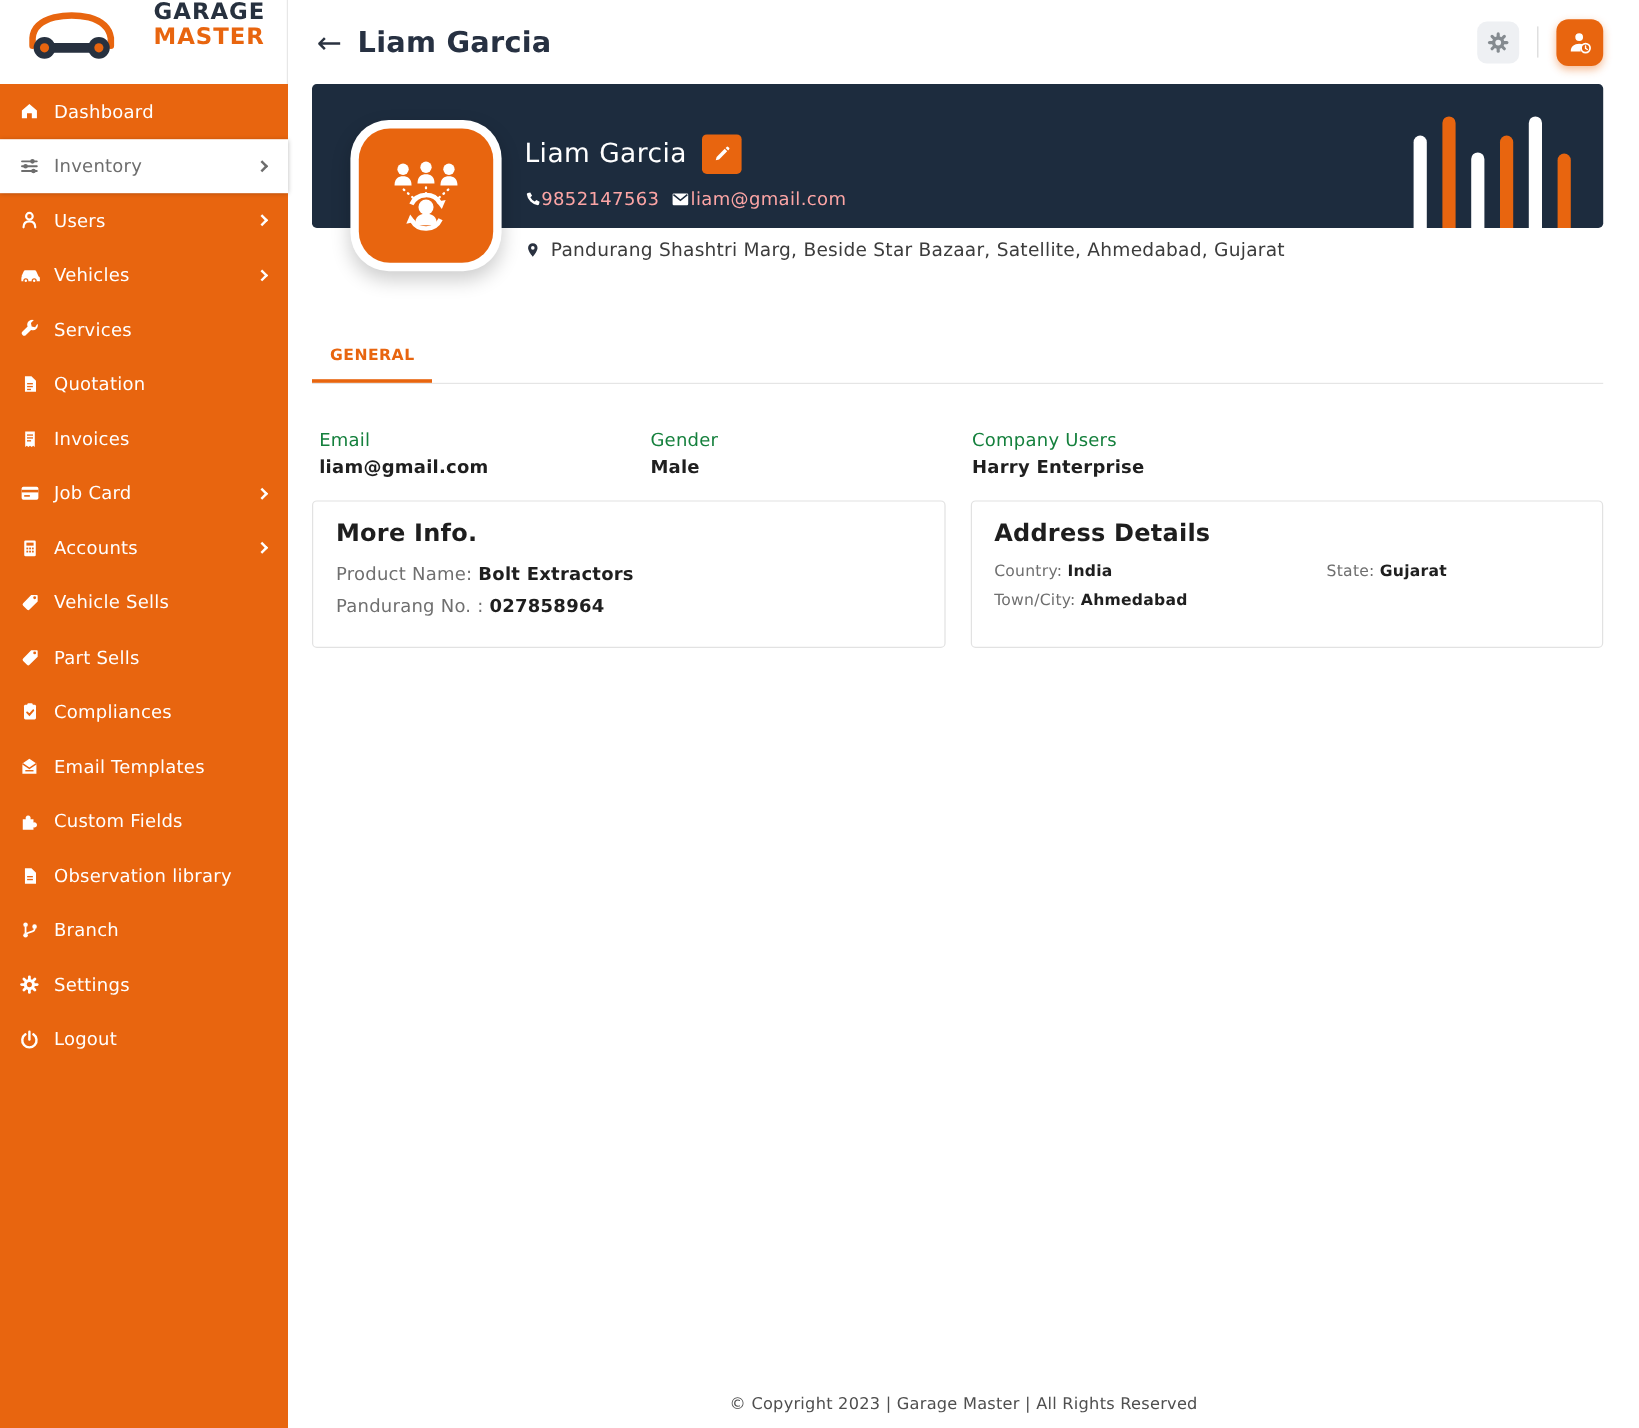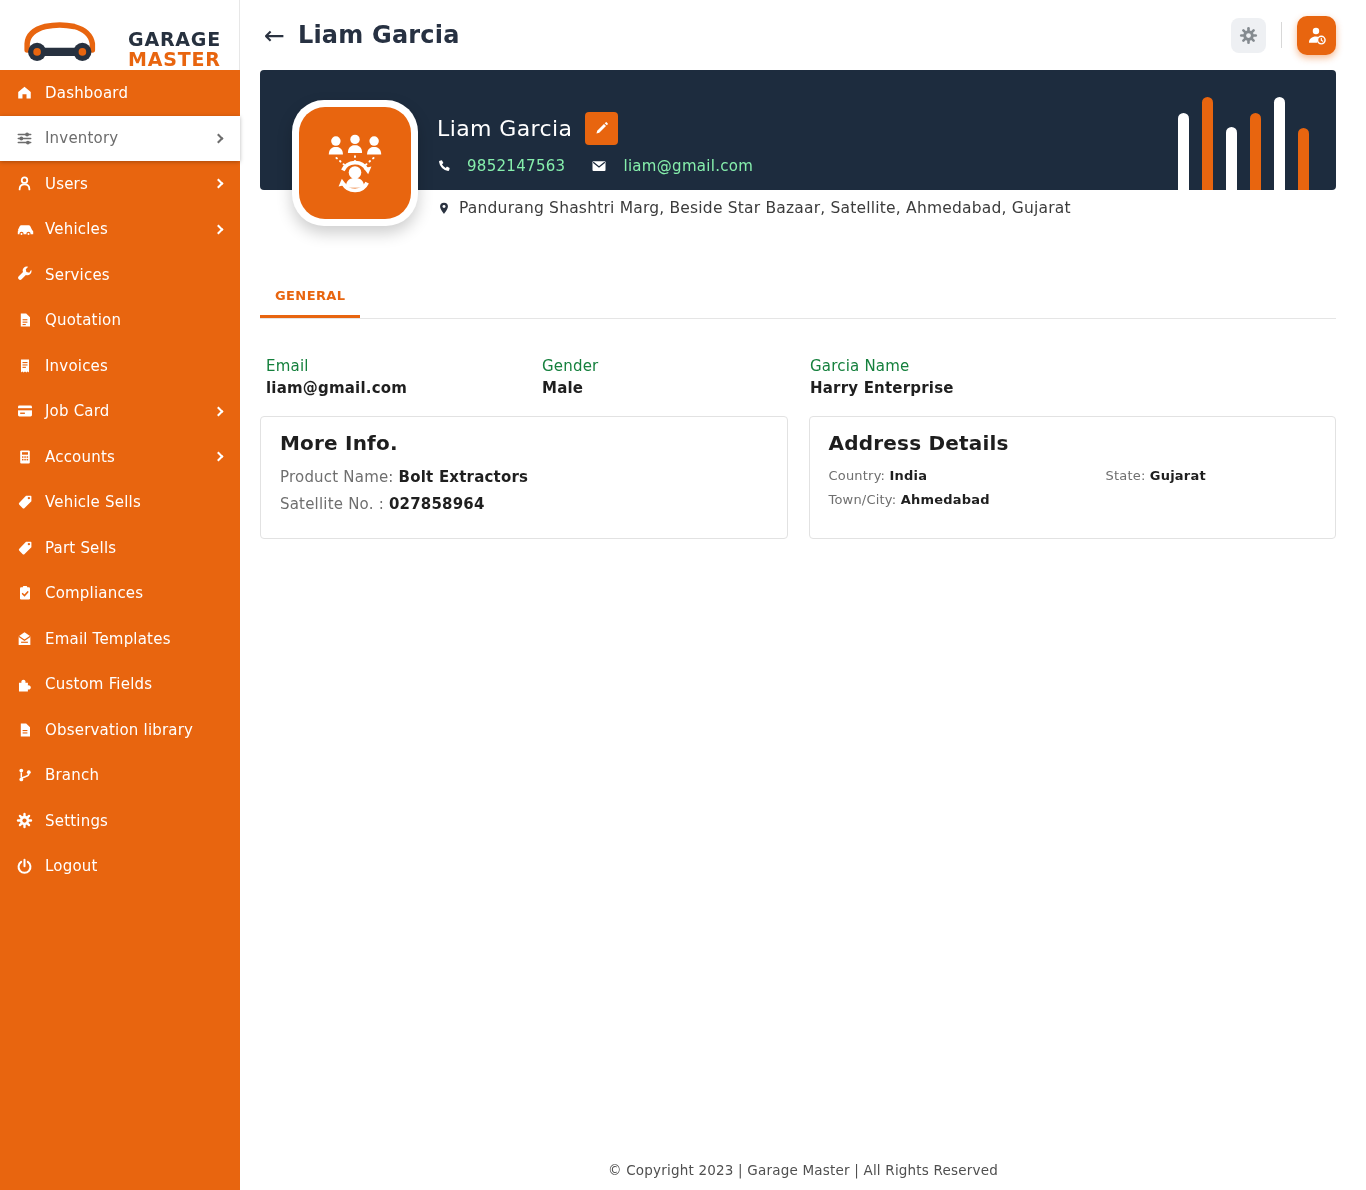--- a/index.html
+++ b/index.html
@@ -6,21 +6,21 @@
   html,body { margin:0; padding:0; }
   body {
     width:1366px; height:1190px; position:relative; overflow:hidden;
     background:#ffffff;
     font-family:"DejaVu Sans","Liberation Sans",sans-serif;
     -webkit-font-smoothing:antialiased;
   }
 
   
   .sidebar { position:absolute; left:0; top:0; width:240px; height:1190px; background:#E8650F; }
-  .logo { height:70px; background:#fff; display:flex; align-items:flex-end; padding-left:8px; border-right:1px solid #e7e7e7; }
+  .logo { height:70px; background:#fff; display:flex; align-items:flex-start; padding-left:8px; border-right:1px solid #e7e7e7; }
   .logo svg { flex:none; }
   .brand { line-height:1.08; font-weight:700; font-size:19px; letter-spacing:.8px; margin-left:2px; }
   .brand .l1 { color:#27313F; }
   .brand .l2 { color:#E8650F; }
 
   .menu { padding-top:0; }
   .item { height:45.5px; display:flex; align-items:center; padding:0 18px 0 15px; color:#fff; cursor:pointer; }
   .item .ic { width:19px; height:19px; margin-right:11px; flex:none; display:flex; align-items:center; justify-content:center; }
   .item .lbl { font-size:15px; font-weight:500; letter-spacing:.2px; flex:1; white-space:nowrap; }
   .item.active { background:#fff; color:#6d6d6d; box-shadow:0 1px 4px rgba(0,0,0,.28); }
@@ -38,21 +38,21 @@
   .content { padding:0 30px 0 20px; }
 
   
   .hero { position:relative; height:120px; background:#1D2C3E; border-radius:4px; }
   .avatar { position:absolute; left:32px; top:30px; width:126px; height:126px; background:#fff; border-radius:32px; padding:7px; box-shadow:0 7px 16px rgba(0,0,0,.20); }
   .avatar .inner { width:112px; height:112px; background:#E8650F; border-radius:26px; display:flex; align-items:center; justify-content:center; }
   .hero-info { padding:42px 0 0 177px; }
   .name-row { display:flex; align-items:center; gap:13px; }
   .pname { color:#fff; font-size:22px; font-weight:500; letter-spacing:.4px; }
   .edit-btn { width:33px; height:33px; background:#E8650F; border-radius:4px; display:flex; align-items:center; justify-content:center; cursor:pointer; }
-  .contact-row { margin-top:12px; display:flex; align-items:center; gap:16px; color:#86efac; font-size:15px; letter-spacing:.3px; }
+  .contact-row { margin-top:12px; display:flex; align-items:center; gap:0; color:#fca5a5; font-size:15px; letter-spacing:.3px; }
   .gap-l { margin-left:10px; }
   .bars { position:absolute; right:27px; bottom:0; display:flex; align-items:flex-end; gap:13px; }
   .bar { width:11px; border-radius:6px 6px 0 0; }
 
   .addr-row { display:flex; align-items:center; gap:8px; padding-left:177px; margin-top:9px; color:#3c3c3c; font-size:15.5px; letter-spacing:.2px; }
 
   
   .tabs { margin-top:68px; border-bottom:1px solid #e5e5e5; }
   .tab { display:inline-block; padding:0 15px 12px; font-size:13px; font-weight:700; letter-spacing:.4px; color:#E8650F; border-bottom:3px solid #E8650F; cursor:pointer; }
 
@@ -426,35 +426,35 @@
     <div class="fields">
       <div class="f0">
         <div class="flabel">Email</div>
         <div class="fvalue">liam@gmail.com</div>
       </div>
       <div class="f1">
         <div class="flabel">Gender</div>
         <div class="fvalue">Male</div>
       </div>
       <div class="f2">
-        <div class="flabel">Garcia Name</div>
+        <div class="flabel">Company Users</div>
         <div class="fvalue">Harry Enterprise</div>
       </div>
     </div>
 
     <div class="cards">
 
       <div class="card">
         <div class="card-title">More Info.</div>
         <div class="crow first">
           <span class="clabel">Product Name:</span>
           <span class="cvalue">Bolt Extractors</span>
         </div>
         <div class="crow">
-          <span class="clabel">Satellite No. :</span>
+          <span class="clabel">Pandurang No. :</span>
           <span class="cvalue">027858964</span>
         </div>
       </div>
 
       <div class="card">
         <div class="card-title">Address Details</div>
         <div class="addr-grid">
           <div>
             <span class="clabel">Country:</span>
             <span class="cvalue">India</span>

